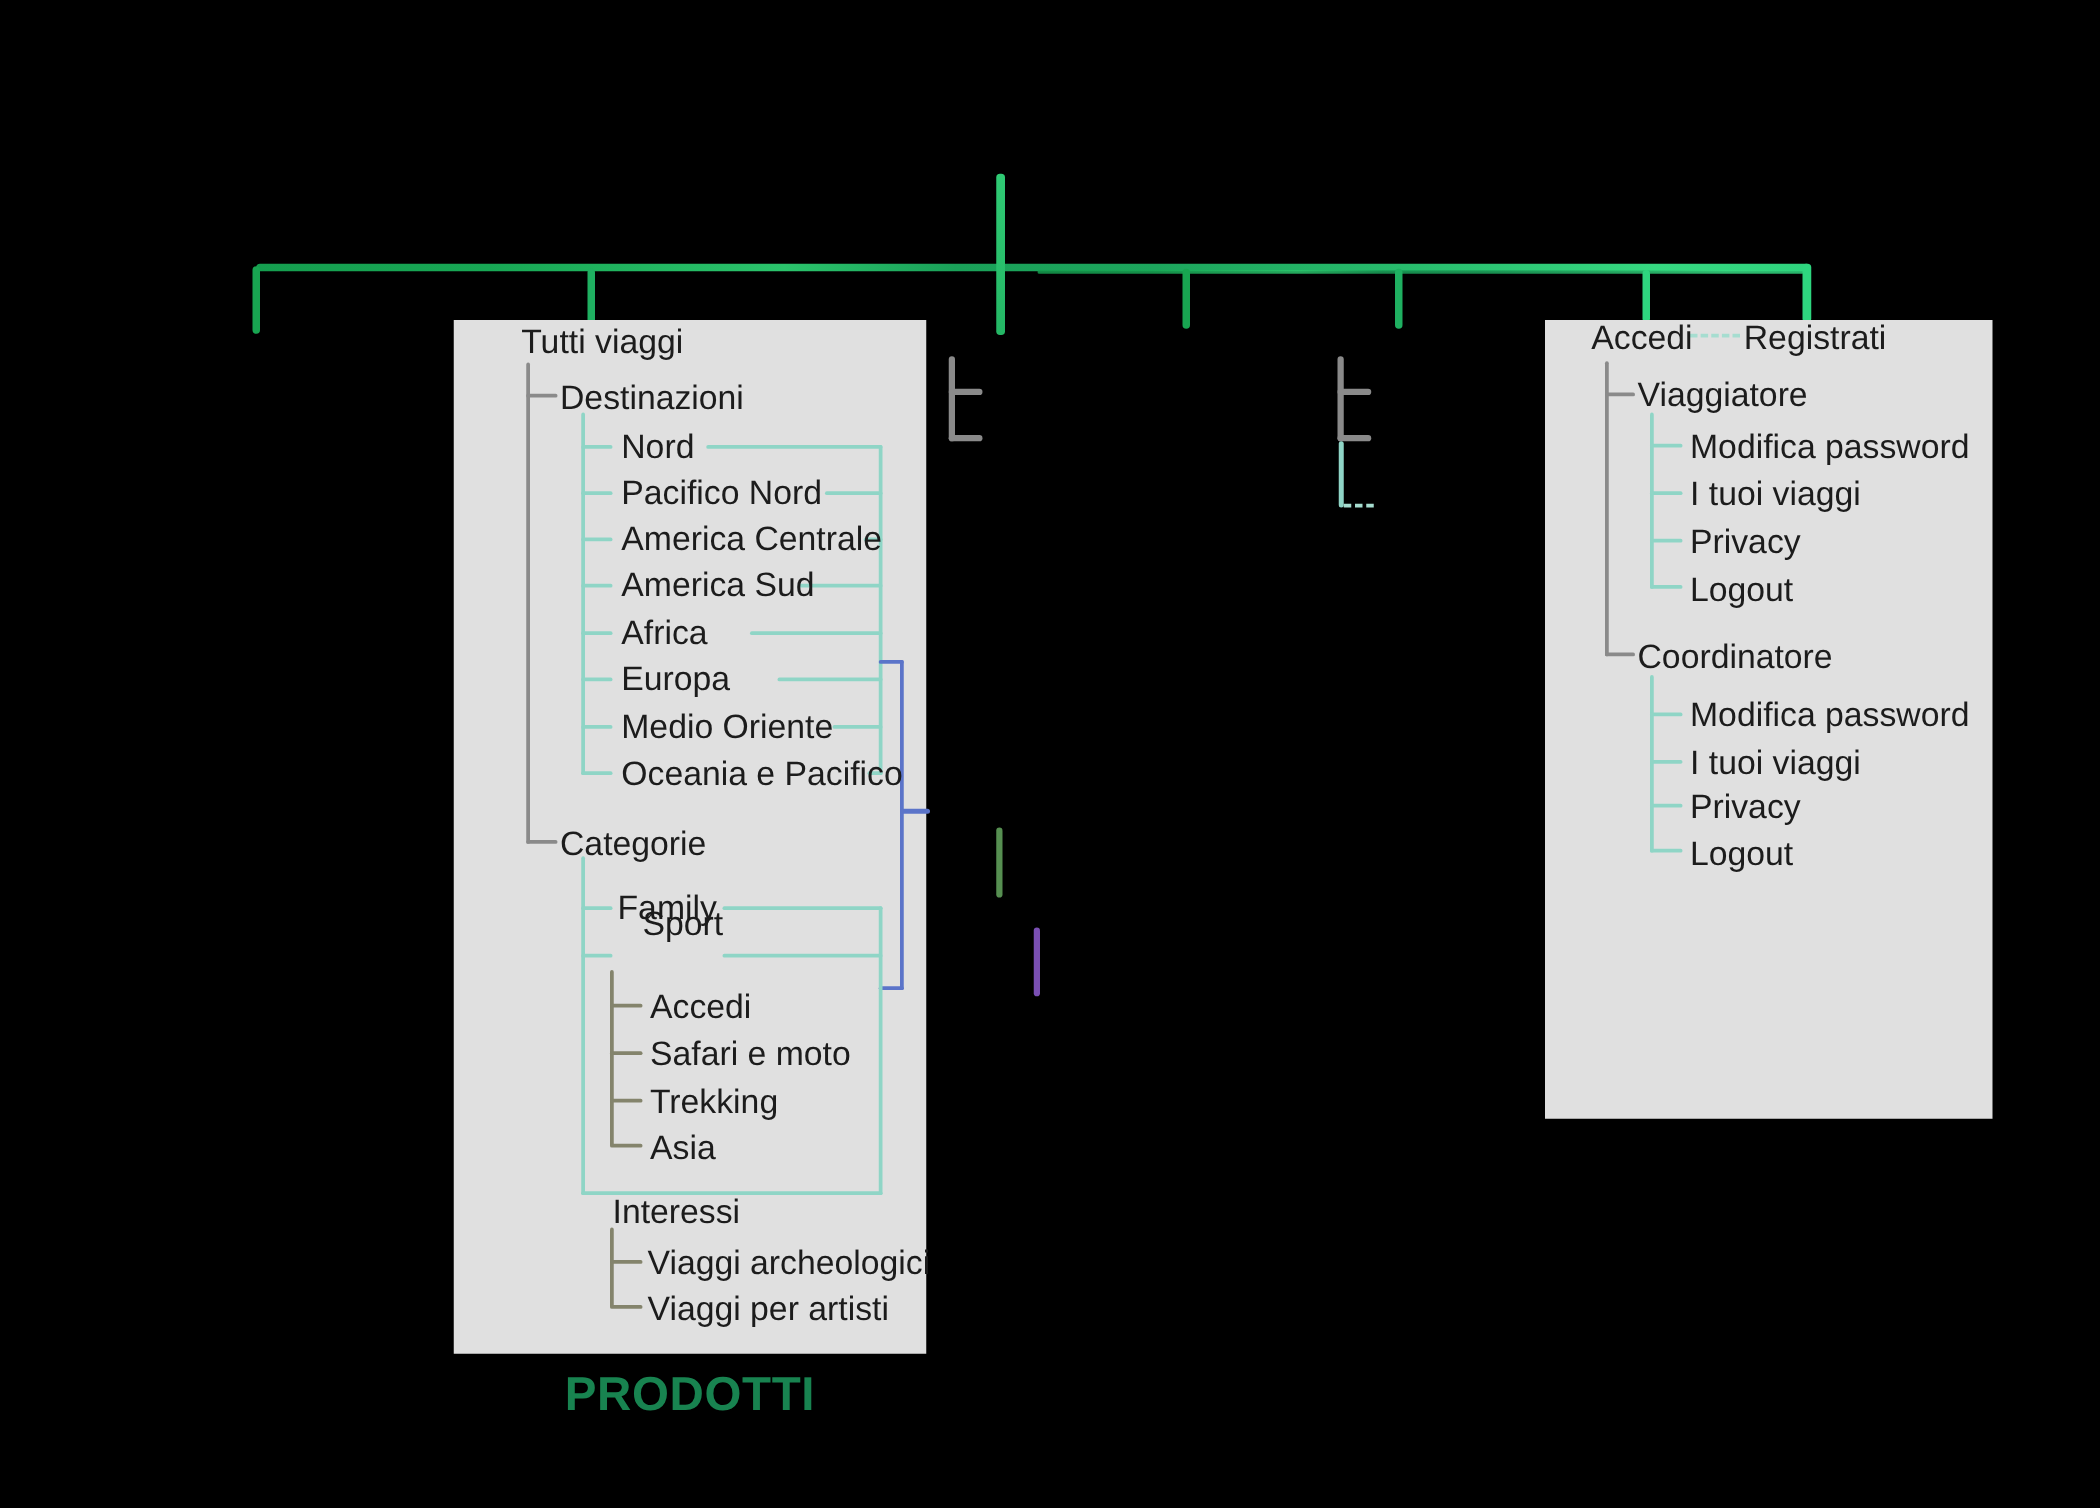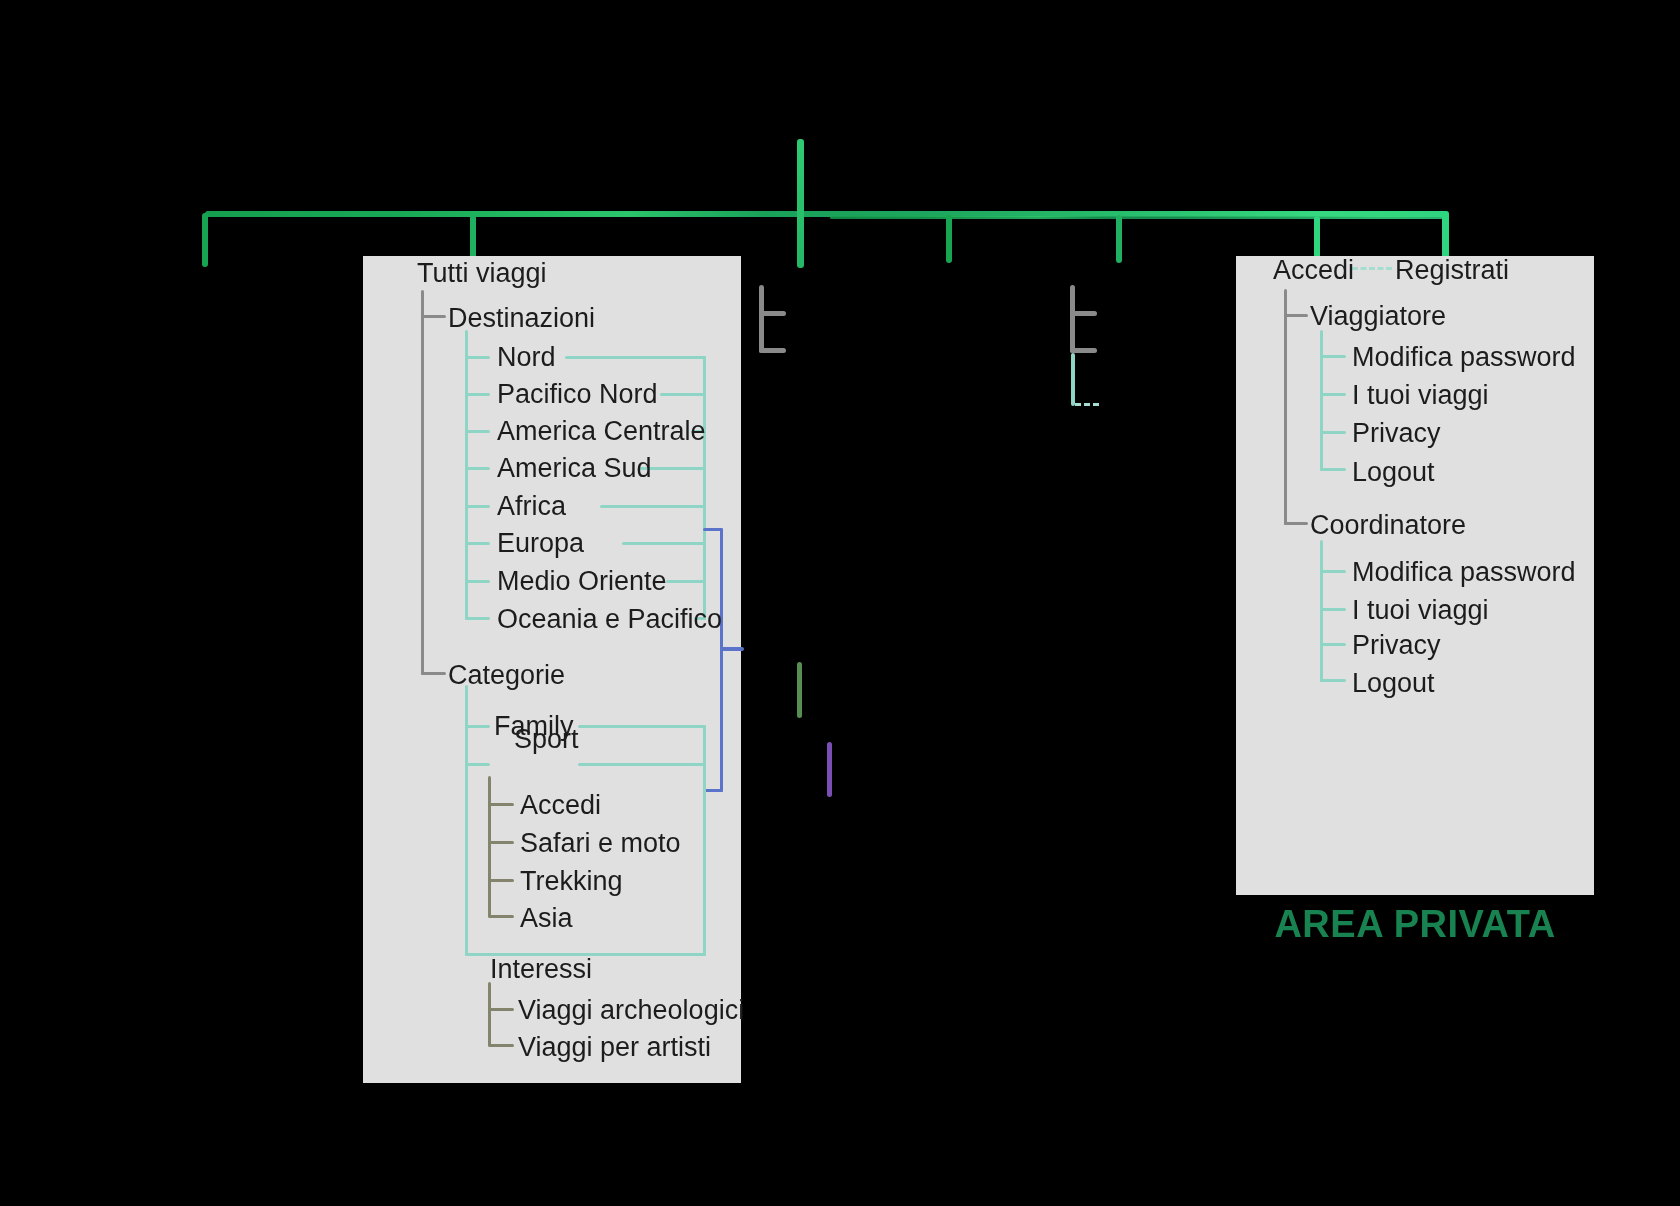--- a/index.html
+++ b/index.html
@@ -116,20 +116,21 @@
   <span class="lbl" style="left:494px;top:711px;">Family</span>
   <span class="lbl" style="left:494px;top:724px;margin-left:20px;">Sport</span>
   <span class="lbl" style="left:520px;top:790px;">Accedi</span>
   <span class="lbl" style="left:520px;top:828px;">Safari e moto</span>
   <span class="lbl" style="left:520px;top:866px;">Trekking</span>
   <span class="lbl" style="left:520px;top:903px;">Asia</span>
   <span class="lbl" style="left:490px;top:954px;">Interessi</span>
   <span class="lbl" style="left:518px;top:995px;">Viaggi archeologici</span>
   <span class="lbl" style="left:518px;top:1032px;">Viaggi per artisti</span>
 
+  <div class="caption" style="left:363px;top:1096px;width:378px;">PRODOTTI</div>
 
   <div class="panel" style="left:1236px;top:256px;width:358px;height:639px;"></div>
 
   <div class="ln gray" style="left:1284px;top:289px;width:3px;height:236px;"></div>
   <div class="ln gray" style="left:1284px;top:314px;width:24px;height:3px;"></div>
   <div class="ln gray" style="left:1284px;top:522px;width:24px;height:3px;"></div>
 
   <div class="ln teal" style="left:1320px;top:330px;width:3px;height:141px;"></div>
   <div class="ln teal" style="left:1320px;top:355px;width:26px;height:3px;"></div>
   <div class="ln teal" style="left:1320px;top:393px;width:26px;height:3px;"></div>
@@ -150,15 +151,14 @@
   <span class="lbl" style="left:1352px;top:342px;">Modifica password</span>
   <span class="lbl" style="left:1352px;top:380px;">I tuoi viaggi</span>
   <span class="lbl" style="left:1352px;top:418px;">Privacy</span>
   <span class="lbl" style="left:1352px;top:457px;">Logout</span>
   <span class="lbl" style="left:1310px;top:510px;">Coordinatore</span>
   <span class="lbl" style="left:1352px;top:557px;">Modifica password</span>
   <span class="lbl" style="left:1352px;top:595px;">I tuoi viaggi</span>
   <span class="lbl" style="left:1352px;top:630px;">Privacy</span>
   <span class="lbl" style="left:1352px;top:668px;">Logout</span>
 
-  <div class="caption" style="left:1236px;top:904px;width:358px;">AREA PRIVATA</div>
 
 </div>
 
 </body></html>

